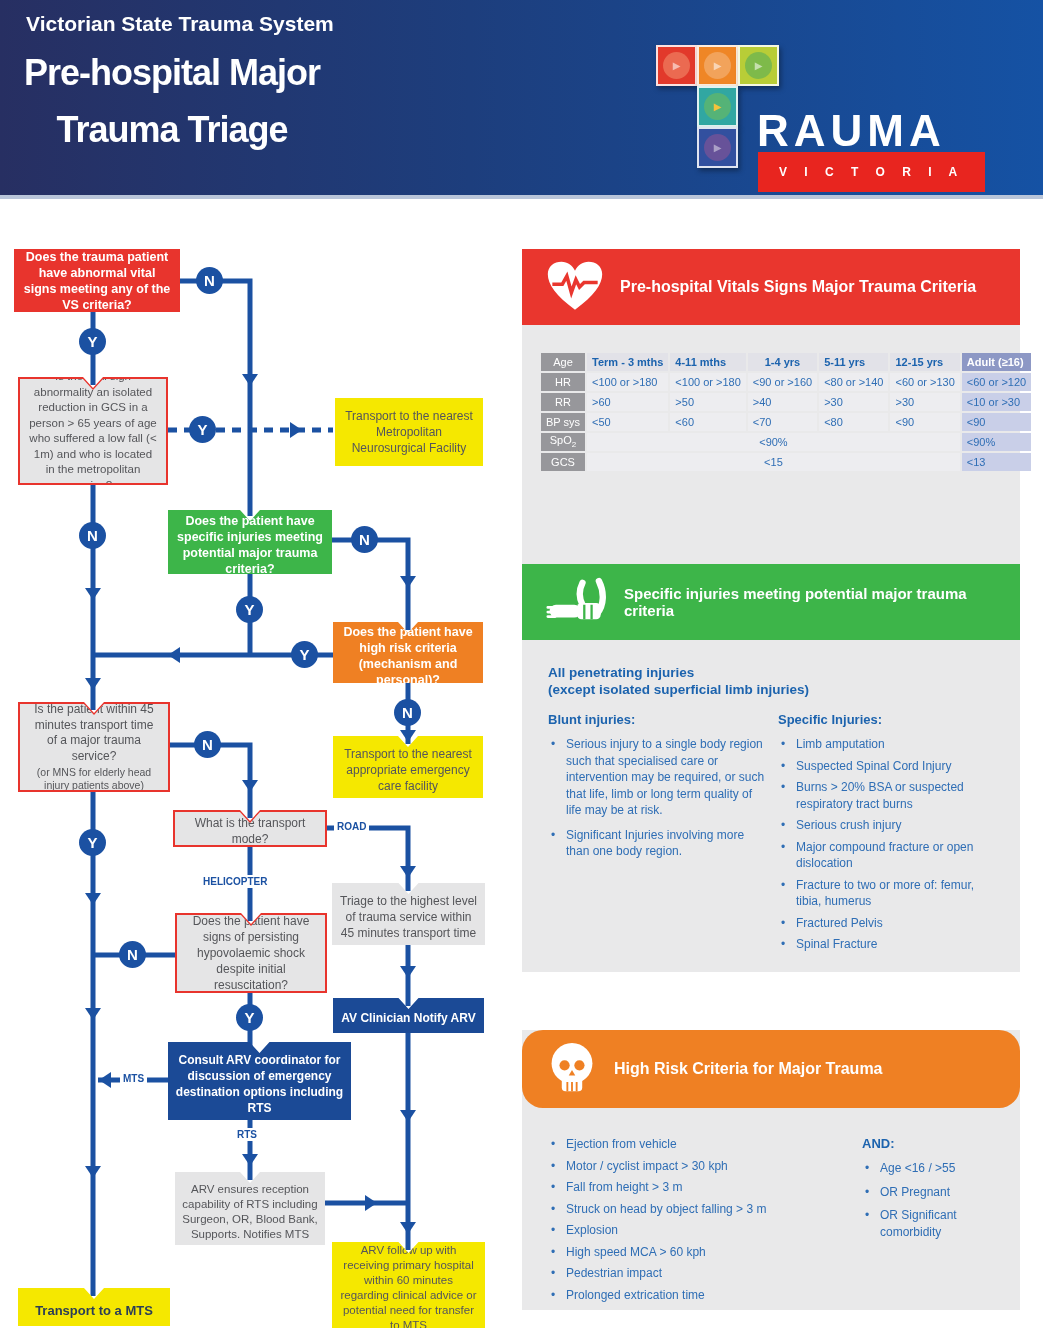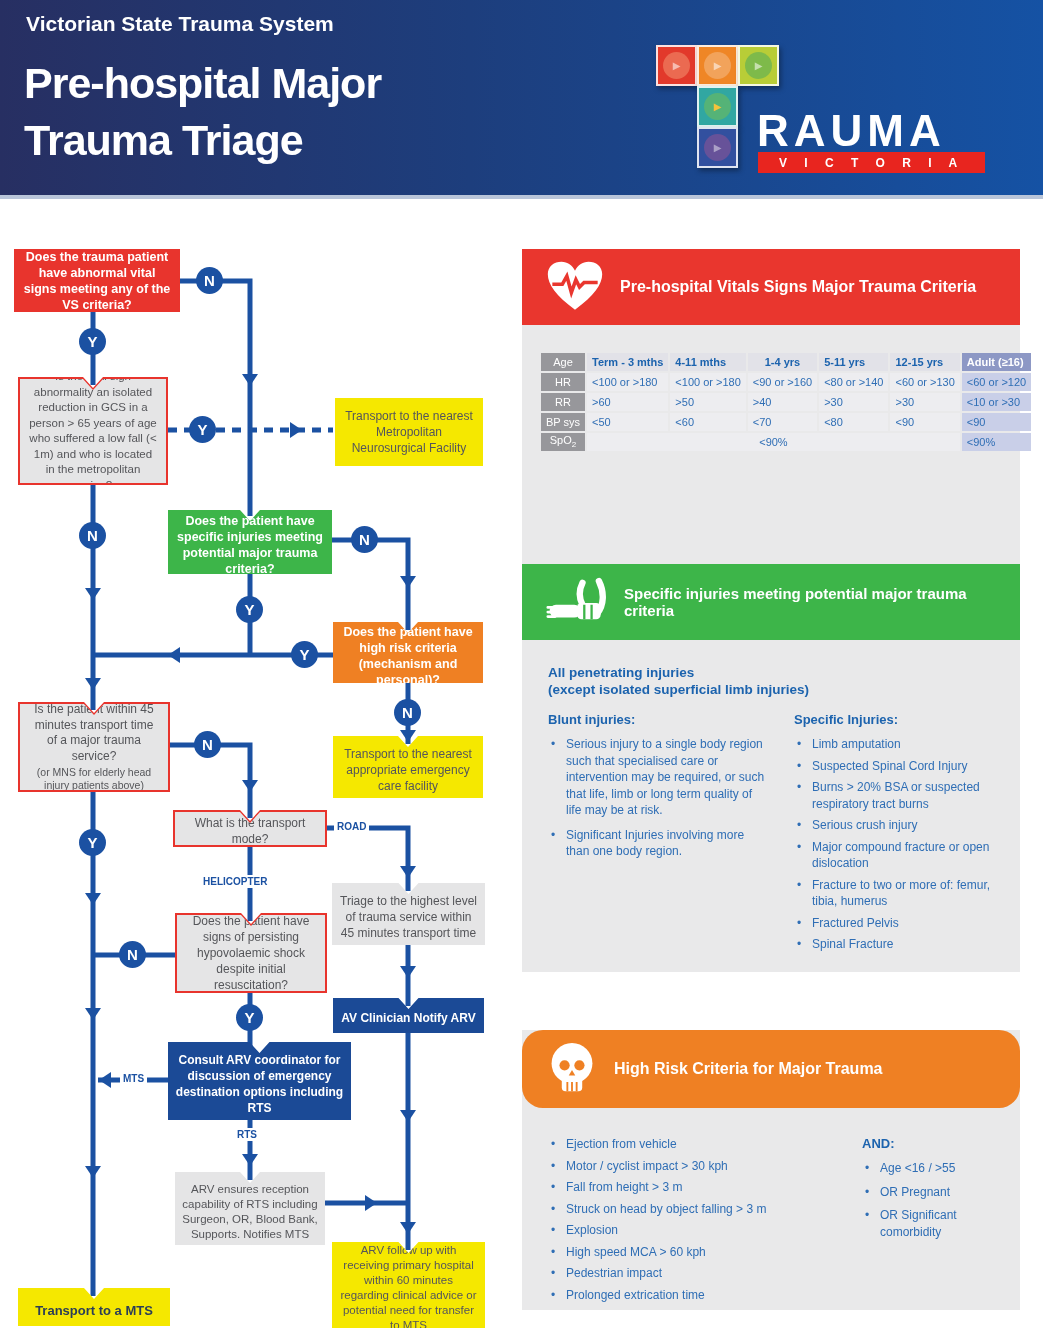--- a/index.html
+++ b/index.html
@@ -9,27 +9,27 @@
     font-family: "Liberation Sans", "DejaVu Sans", sans-serif;
     overflow: hidden;
   }
   
   #page-header {
     position:absolute; left:0; top:0; width:1043px; height:199px;
     background: linear-gradient(90deg,#272f62 0%, #1d3e7d 45%, #1552a4 100%);
     border-bottom: 4px solid #b9c5d9;
   }
   .eyebrow { position:absolute; left:26px; top:12px; font-size:21px; font-weight:bold; color:#fff; }
-  .main-title { position:absolute; left:24px; top:55px; font-size:43px; line-height:57px; font-weight:bold; color:#fff; letter-spacing:-1px; }
+  .main-title { position:absolute; left:24px; top:44px; font-size:36px; line-height:57px; font-weight:bold; color:#fff; letter-spacing:-1px;text-align:center; }
   
   .tile { position:absolute; width:41px; height:41px; border:2px solid rgba(255,255,255,.85); box-shadow:2px 3px 5px rgba(0,0,0,.35); }
   .tile .circ { width:27px; height:27px; margin:5px; border-radius:50%; display:flex; align-items:center; justify-content:center; }
   .tile .tri { font-size:10px; line-height:10px; }
   .logo-word { position:absolute; left:757px; top:106px; font-size:44px; font-weight:bold; color:#fff; letter-spacing:5px; }
-  .logo-bar { position:absolute; left:758px; top:152px; width:227px; height:21px; background:#e8251f; display:flex; align-items:center; justify-content:center; }
+  .logo-bar { position:absolute; left:758px; top:152px; width:227px; height:40px; background:#e8251f; display:flex; align-items:center; justify-content:center; }
   .logo-bar span { color:#fff; font-size:12px; font-weight:bold; letter-spacing:7px; }
   
   #flow-svg { position:absolute; left:0; top:0; z-index:1; }
   .box { position:absolute; z-index:2; display:flex; align-items:center; justify-content:center; text-align:center; padding:4px 7px; }
   .notch { clip-path: polygon(0 0, calc(50% - 10px) 0, 50% 11px, calc(50% + 10px) 0, 100% 0, 100% 100%, 0 100%); }
   .qbox { position:absolute; z-index:2; background:#e8342d; }
   .qbox .inner { position:absolute; inset:2px; background:#e5e5e6; display:flex; flex-direction:column; align-items:center; justify-content:center; text-align:center; padding:4px 8px; }
   .wb { color:#fff; font-weight:bold; font-size:12.5px; line-height:16px; }
   .gt { color:#55565a; font-size:12px; line-height:16px; }
   .gt-sm { color:#55565a; font-size:10.5px; line-height:13px; margin-top:2px; }
@@ -52,21 +52,21 @@
   .t-head { background:#e2e2e8; color:#1c63ae; font-weight:bold; }
   .t-head-adult { background:#8d98c5; color:#fff; font-weight:bold; }
   .t-cell { background:#ededf0; color:#2f6eb5; }
   .t-adult { background:#c9cfe8; color:#2f6eb5; }
   .t-span { background:#ededf0; color:#2f6eb5; text-align:center; }
   
   .pbody { padding:24px 24px 0 26px; }
   .pheading { color:#1c63ae; font-weight:bold; font-size:13.5px; line-height:17px; }
   .cols { display:flex; margin-top:14px; }
   .col-l { width:220px; flex:0 0 auto; }
-  .col-r { margin-left:26px; flex:1; }
+  .col-r { margin-left:10px; flex:1; }
   .subhead { color:#1c63ae; font-weight:bold; font-size:13px; margin-bottom:9px; }
   ul.blist { list-style:none; }
   ul.blist li { position:relative; padding-left:18px; font-size:12px; line-height:16.5px; color:#2f6eb5; margin-bottom:5px; }
   ul.blist li::before { content:"•"; position:absolute; left:3px; top:0; color:#2f6eb5; }
   ul.blist.wide li { margin-bottom:7px; }
 </style>
 </head>
 <body>
 
 <div id="page-header">
@@ -288,20 +288,25 @@
       <td class="t-cell">&lt;70</td>
       <td class="t-cell">&lt;80</td>
       <td class="t-cell">&lt;90</td>
       <td class="t-adult">&lt;90</td>
     </tr>
     <tr>
       <td class="t-label"><span>SpO</span><sub style="font-size:8px;">2</sub></td>
       <td class="t-span" colspan="5">&lt;90%</td>
       <td class="t-adult">&lt;90%</td>
     </tr>
+    <tr>
+      <td class="t-label">GCS</td>
+      <td class="t-span" colspan="5">&lt;15</td>
+      <td class="t-adult">&lt;13</td>
+    </tr>
   </tbody>
     </table>
 </div>
 
 <div class="panel" style="left:522px; top:564px; height:408px;">
   <div class="panel-header ph-green">
     <span class="picon">
       <svg width="62" height="50" viewBox="0 0 68 54">
         <path d="M40 6 C36 14 36 22 40 30" fill="none" stroke="#fff" stroke-width="7" stroke-linecap="round"></path>
         <path d="M58 4 C64 16 64 30 56 40" fill="none" stroke="#fff" stroke-width="7" stroke-linecap="round"></path>

